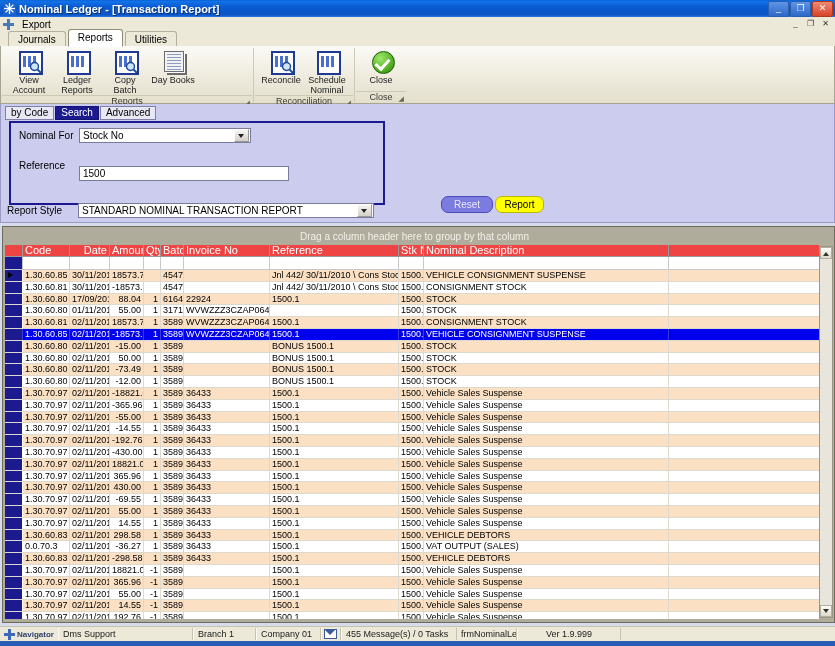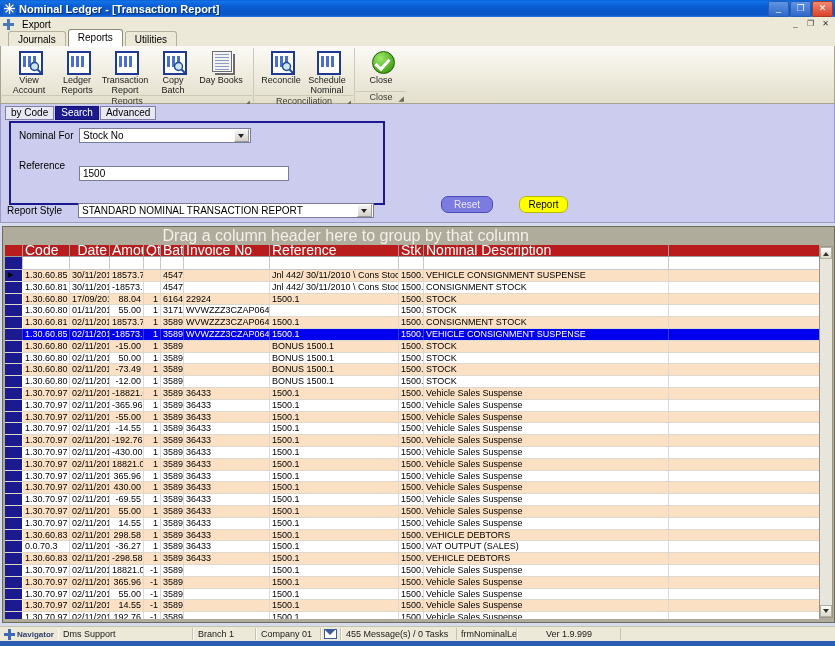--- a/index.html
+++ b/index.html
@@ -147,39 +147,39 @@
   .txtinput{
     position:absolute;background:#fff;border:1px solid #7a7a9a;
     height:13px;font-size:10px;color:#000;line-height:13px;padding-left:3px;
     overflow:hidden;white-space:nowrap;
   }
   .btn-reset,.btn-report{
     position:absolute;height:15px;border-radius:7px;
     font-size:10px;color:#000;text-align:center;line-height:15px;
   }
   .btn-reset{background:#7b7be0;border:1px solid #4a4ab8;color:#e8e8ff;}
-  .btn-report{background:#ffff00;border:1px solid #b8b800;margin-left:24px;}
+  .btn-report{background:#ffff00;border:1px solid #b8b800;}
 
   
   .gridwrap{
     position:absolute;left:2px;top:226px;width:831px;height:395px;
     background:#b0ac9c;border:1px solid #6f6b5c;
   }
   .groupbar{
     position:absolute;left:0;top:0;width:831px;height:18px;
-    background:#b0ac9c;color:#f2f0e8;font-size:16px;
+    background:#b0ac9c;color:#f2f0e8;font-size:10px;
     display:flex;align-items:center;justify-content:flex-end;
     padding-right:305px;box-sizing:border-box;
   }
   .gridinner{
     position:absolute;left:2px;top:18px;width:814px;height:374px;
     background:#ffffff;overflow:hidden;
   }
   .hdrrow{
-    display:flex;height:11px;background:#b91c1c;color:#fff;font-size:14px;
+    display:flex;height:11px;background:#ef4444;color:#fff;font-size:11px;
     border-bottom:1px solid #9a9a9a;
   }
   .hdrrow .hc{
     border-right:1px solid #9a9a9a;padding:0 2px;box-sizing:border-box;
     line-height:11px;overflow:hidden;white-space:nowrap;
   }
   .hdrrow .hc.r{text-align:right;}
   .filterrow{display:flex;height:12px;background:#fff;border-bottom:1px solid #c8c8c8;}
   .filterrow .fc{border-right:1px solid #c8c8c8;box-sizing:border-box;}
   .filterrow .ind{background:#1b1b8f;}
@@ -335,32 +335,20 @@
         </div>
         <div class="rbtn">
           <span class="ico">
             <span class="icn-doc">
                 <span class="bars">
                   <i style="height:11px"></i>
                   <i style="height:11px"></i>
                   <i style="height:11px"></i>
                 </span>
               </span>
-          </span>
-          <span class="lbl">Transaction Report</span>
-        </div>
-        <div class="rbtn">
-          <span class="ico">
-            <span class="icn-doc">
-                <span class="bars">
-                  <i style="height:11px"></i>
-                  <i style="height:11px"></i>
-                  <i style="height:11px"></i>
-                </span>
-              </span>
             <span class="icn-mag">
               <svg width="13" height="13" viewBox="0 0 13 13">
                 <circle cx="5.5" cy="5.5" r="4" fill="#cfe4f7" stroke="#17489e" stroke-width="1.4"></circle>
                 <line x1="8.4" y1="8.4" x2="12" y2="12" stroke="#17489e" stroke-width="2"></line>
               </svg>
             </span>
           </span>
           <span class="lbl">Copy Batch</span>
         </div>
         <div class="rbtn">

